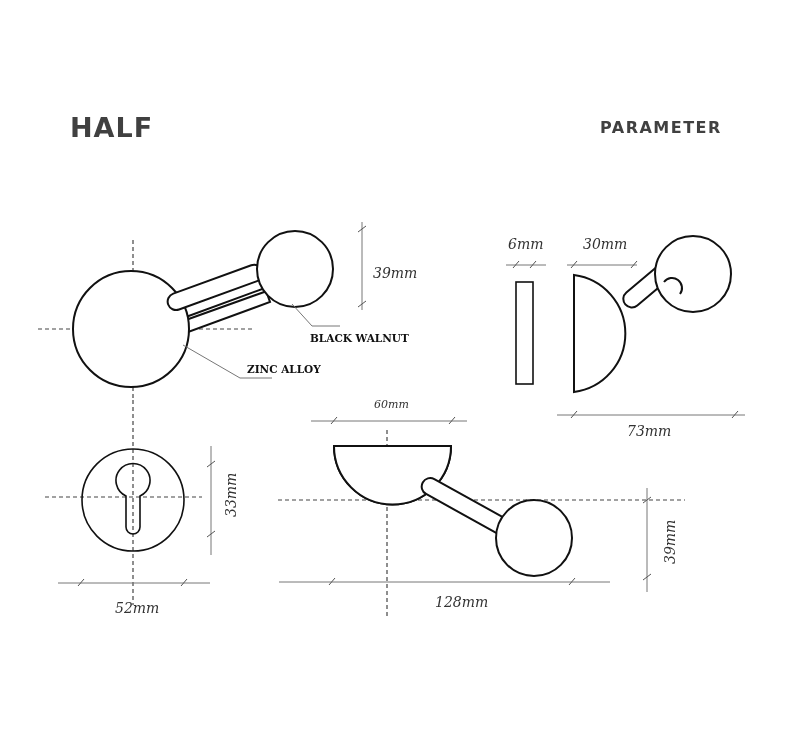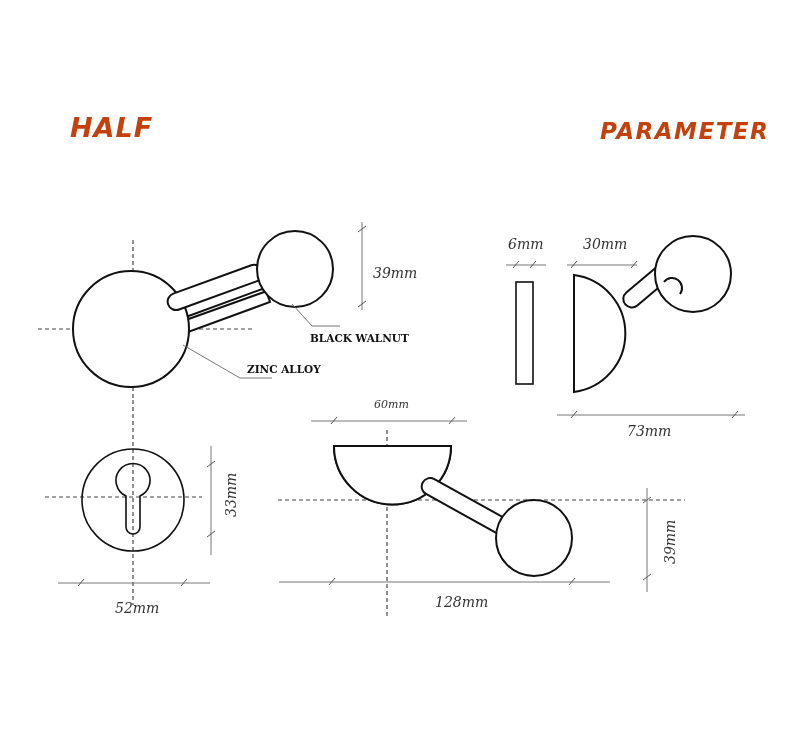--- a/index.html
+++ b/index.html
@@ -1,24 +1,24 @@
 <!DOCTYPE html>
 <html><head>
   <meta charset="utf-8">
   <style>
     html, body { margin: 0; padding: 0; background: #ffffff; }
     body { width: 790px; height: 748px; position: relative; overflow: hidden; }
     #stage { position: absolute; left: 0; top: 0; width: 790px; height: 748px; }
     .title {
       position: absolute;
       font-family: "DejaVu Sans", sans-serif;
-      font-weight: bold; font-style: italic; color: #c2410c;
+      font-weight: bold; color: #404040;
     }
     #title-left { left: 70px; top: 112px; font-size: 27px; letter-spacing: 1px; }
-    #title-right { left: 600px; top: 118px; font-size: 23px; letter-spacing: 1.5px; }
+    #title-right { left: 600px; top: 118px; font-size: 16px; letter-spacing: 1.5px; }
     svg text.dim { font-family: "DejaVu Serif", serif; font-style: italic; fill: #333; font-size: 14px; }
     svg text.dim-s { font-family: "DejaVu Serif", serif; font-style: italic; fill: #333; font-size: 11px; }
     svg text.lbl { font-family: "DejaVu Serif", serif; font-weight: bold; fill: #111; font-size: 10.5px; }
     .stroke { stroke: #111; stroke-width: 2; fill: #fff; }
     .thin { stroke: #777; stroke-width: 1; fill: none; }
     .dash { stroke: #444; stroke-width: 1.2; stroke-dasharray: 4 3; fill: none; }
     .tick { stroke: #555; stroke-width: 1; }
   </style>
 </head>
 <body>

